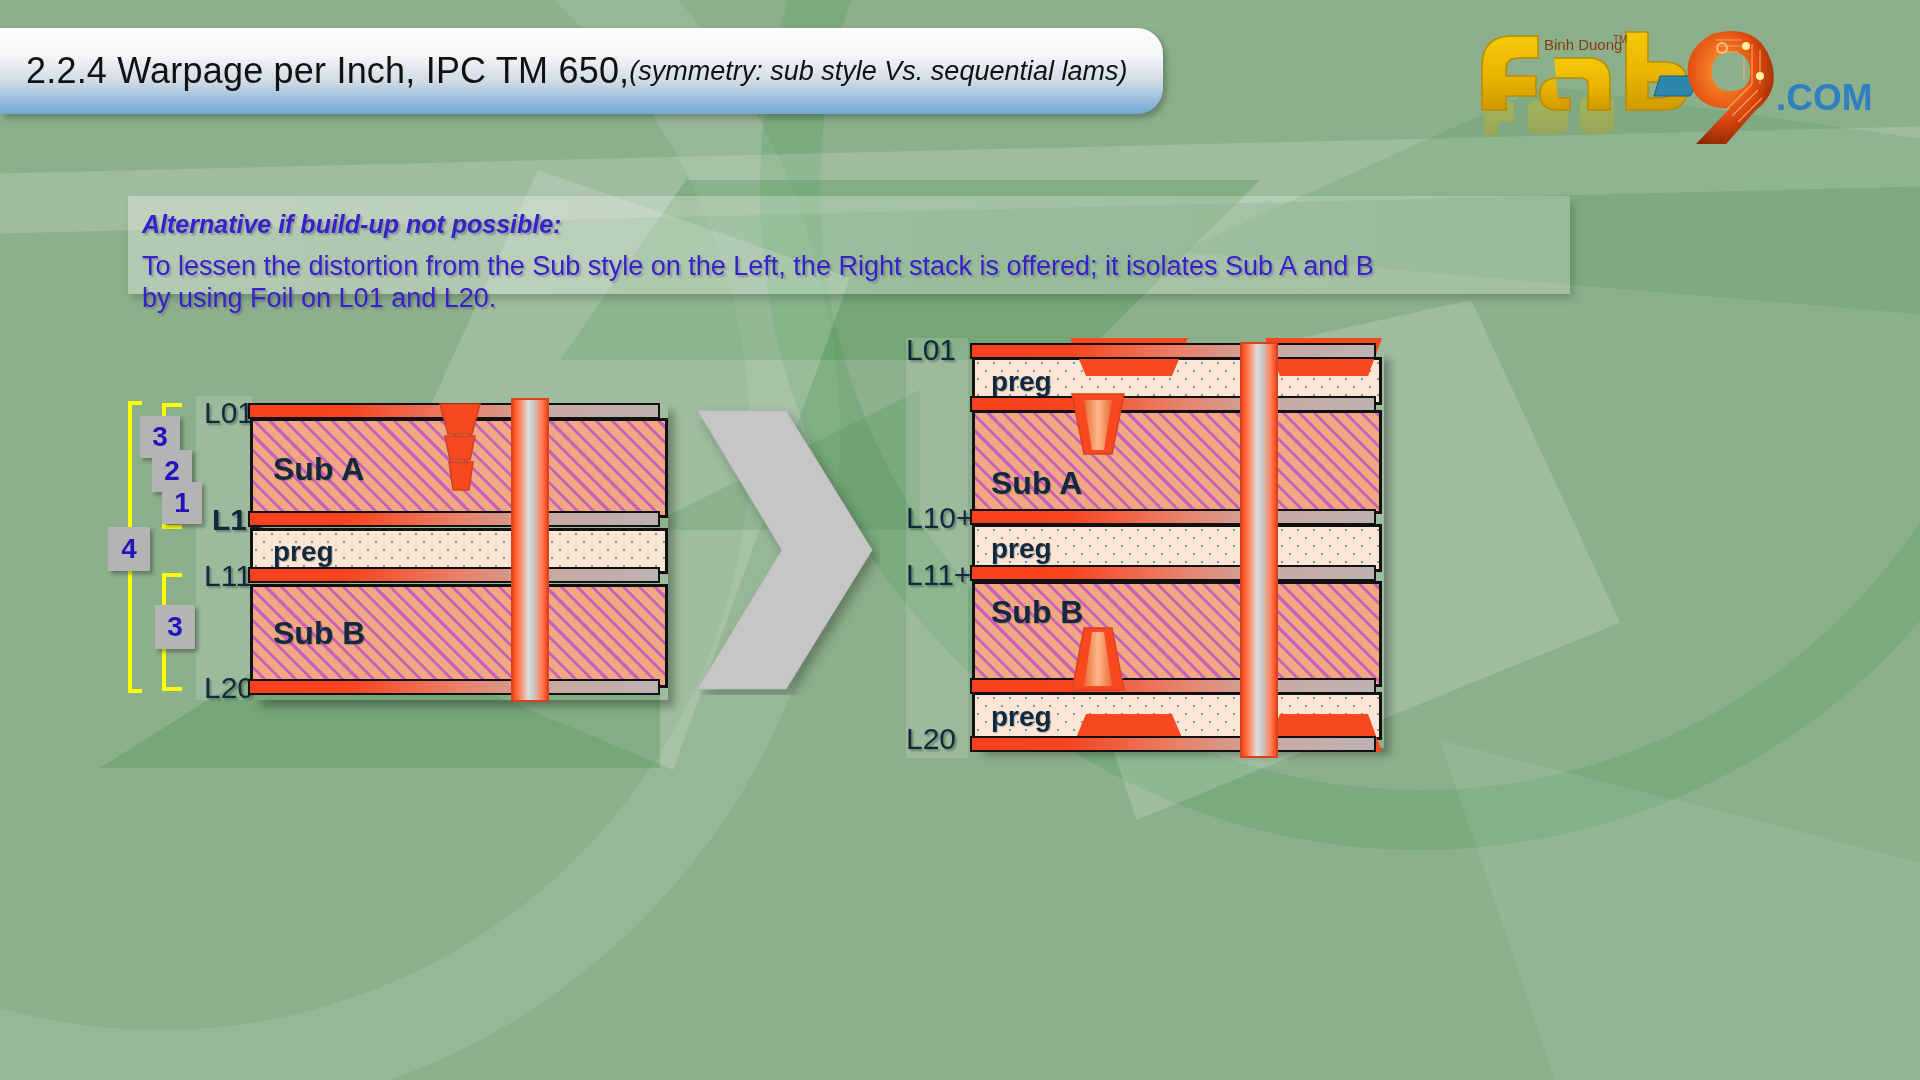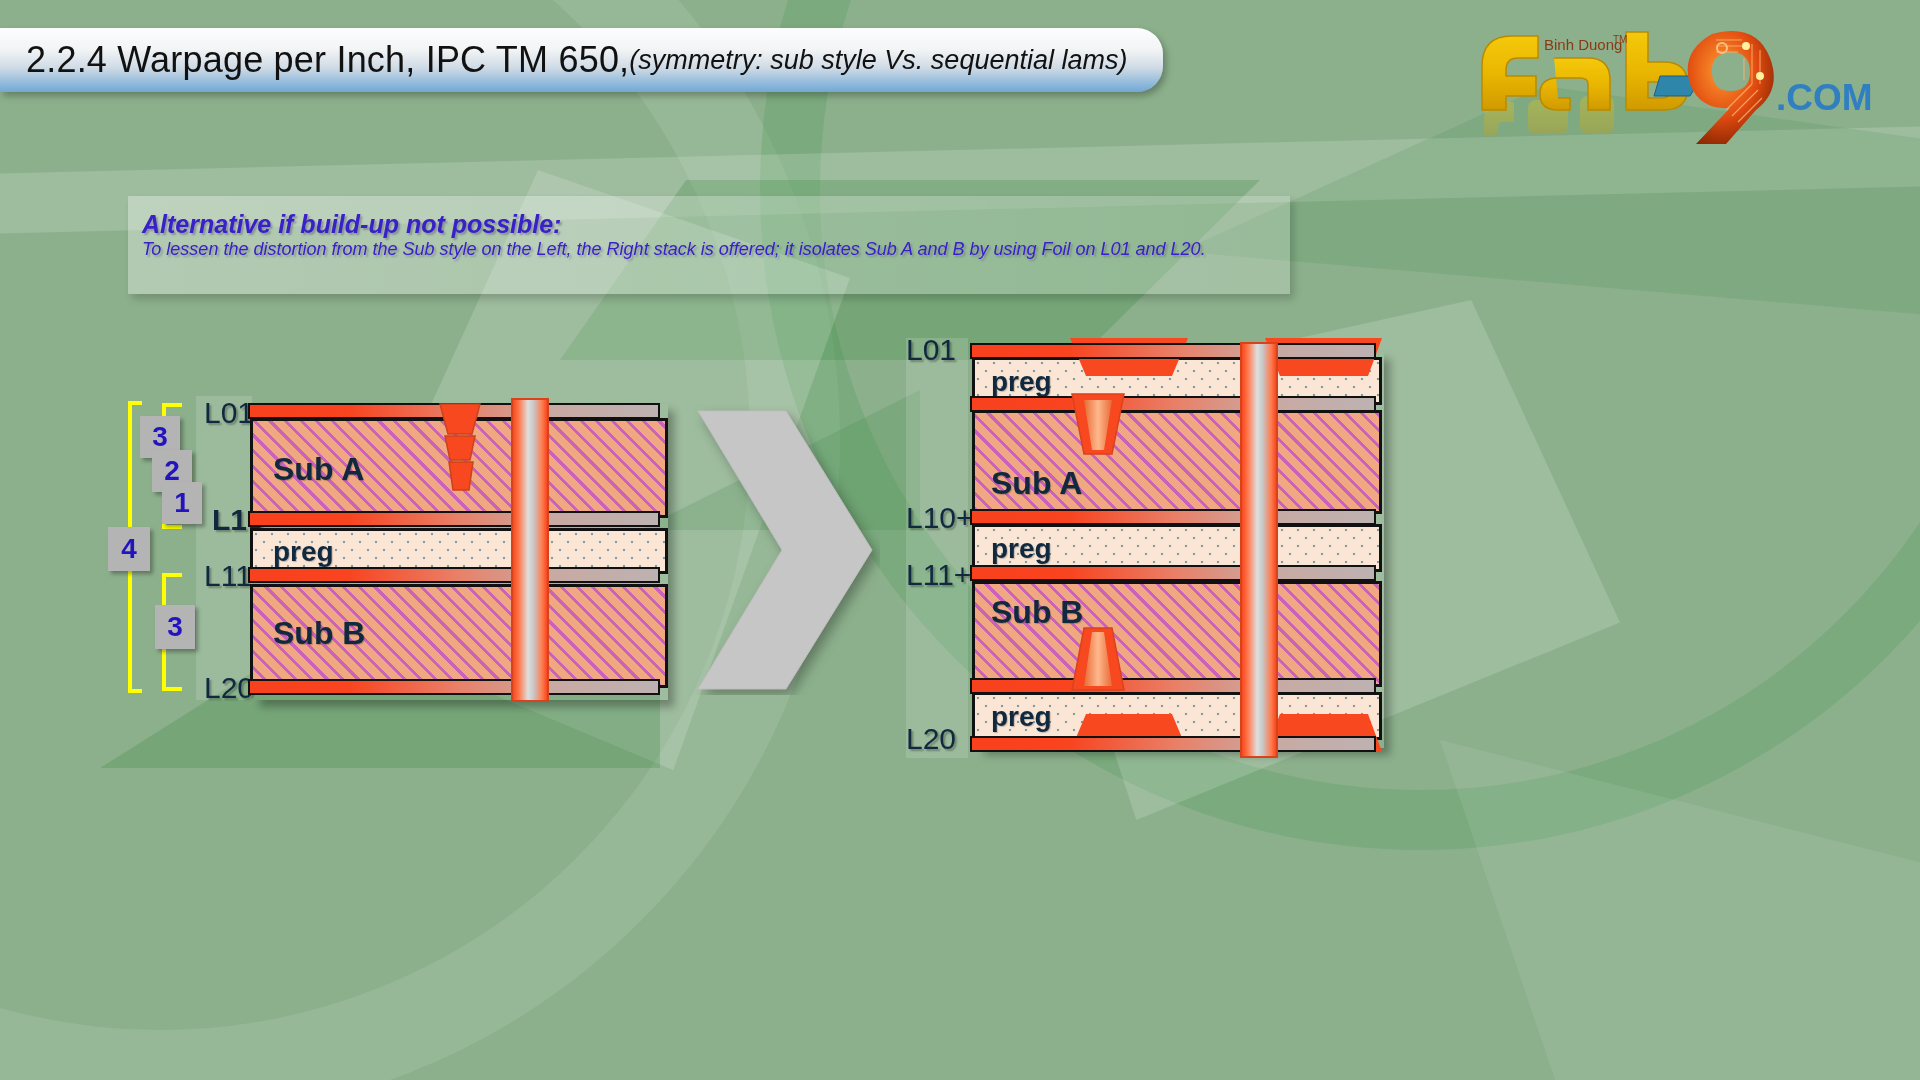--- a/index.html
+++ b/index.html
@@ -18,51 +18,51 @@
     position:absolute;border-radius:50%;
     border:90px solid rgba(255,255,255,.10);
   }
   .ring2{
     position:absolute;border-radius:50%;
     border:70px solid rgba(60,150,75,.22);
   }
 
   
   .titlebar{
-    position:absolute;left:0;top:28px;width:1163px;height:64px;
+    position:absolute;left:0;top:28px;width:1163px;height:86px;
     border-radius:0 26px 26px 0;
     background:linear-gradient(to bottom,#fdfdfd 0%,#f2f4f5 34%,#cfdbe6 62%,#7fb0d8 94%,#74a8d2 100%);
     box-shadow:3px 4px 7px rgba(0,0,0,.28);
     display:flex;align-items:center;
   }
   .titlebar .t-main{
     font-size:36px;color:#111;letter-spacing:.2px;padding-left:26px;white-space:nowrap;
   }
   .titlebar .t-sub{
     font-size:27px;color:#111;font-style:italic;white-space:nowrap;
   }
 
   
   .logo{position:absolute;left:1476px;top:14px;width:430px;height:130px;}
   .logo svg{display:block;}
 
   
   .notebox{
-    position:absolute;left:128px;top:196px;width:1162px;height:98px;
+    position:absolute;left:128px;top:196px;width:1442px;height:98px;
     background:linear-gradient(to right,rgba(255,255,255,.33),rgba(255,255,255,.20));
     box-shadow:4px 5px 8px rgba(0,0,0,.18);
     padding:14px 0 0 14px;box-sizing:border-box;
   }
   .note-h{
     font-size:25px;font-weight:bold;font-style:italic;color:#3a20c8;
     text-shadow:2px 2px 2px rgba(80,80,120,.45);
     white-space:nowrap;
   }
   .note-b{
-    font-size:18px;font-style:italic;color:#3a20c8;line-height:1.18;margin-top:0;
+    font-size:27px;color:#3a20c8;line-height:1.18;margin-top:12px;
     text-shadow:2px 2px 2px rgba(80,80,120,.40);
     max-width:1240px;
   }
 
   
   .stack{position:absolute;}
   .layer{position:absolute;box-sizing:border-box;}
 
   .core{
     background-color:#f0a882;

